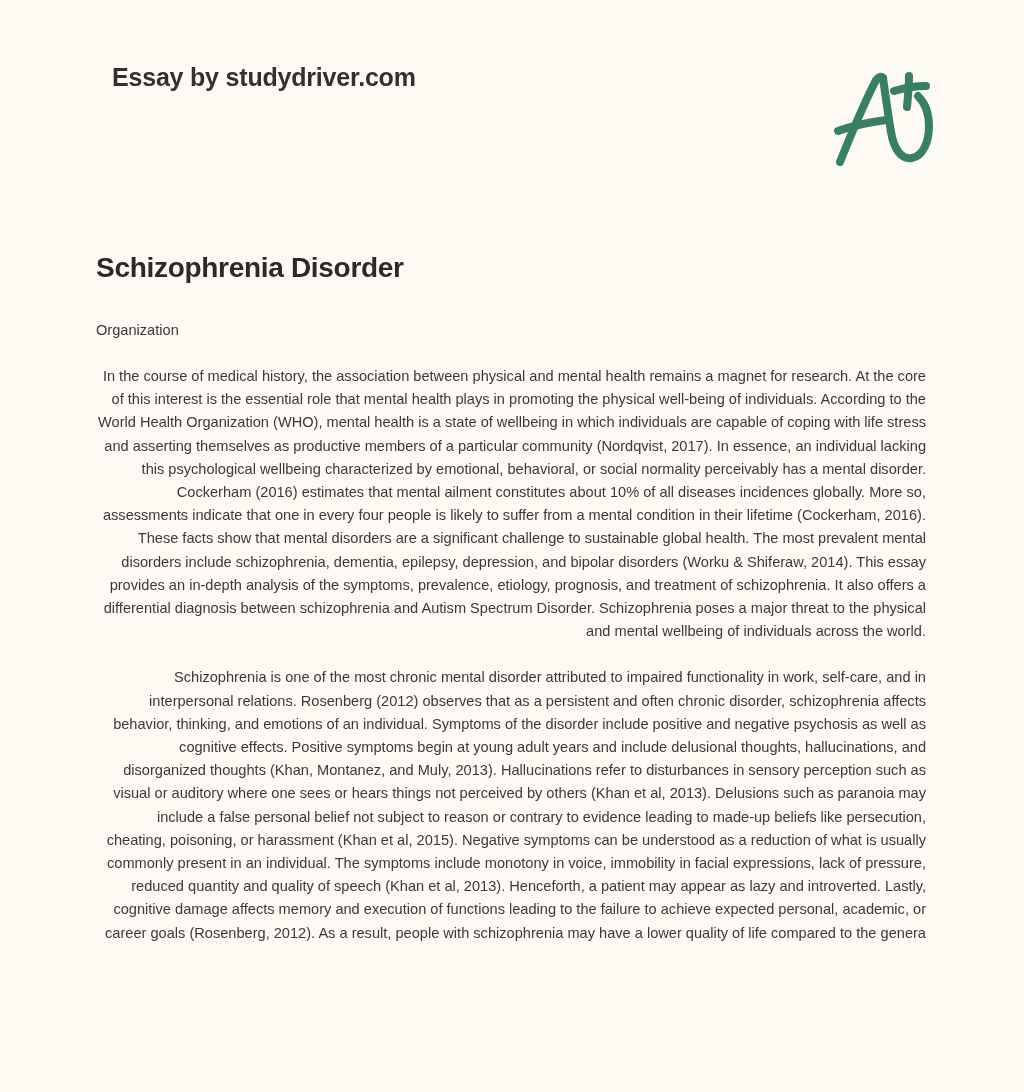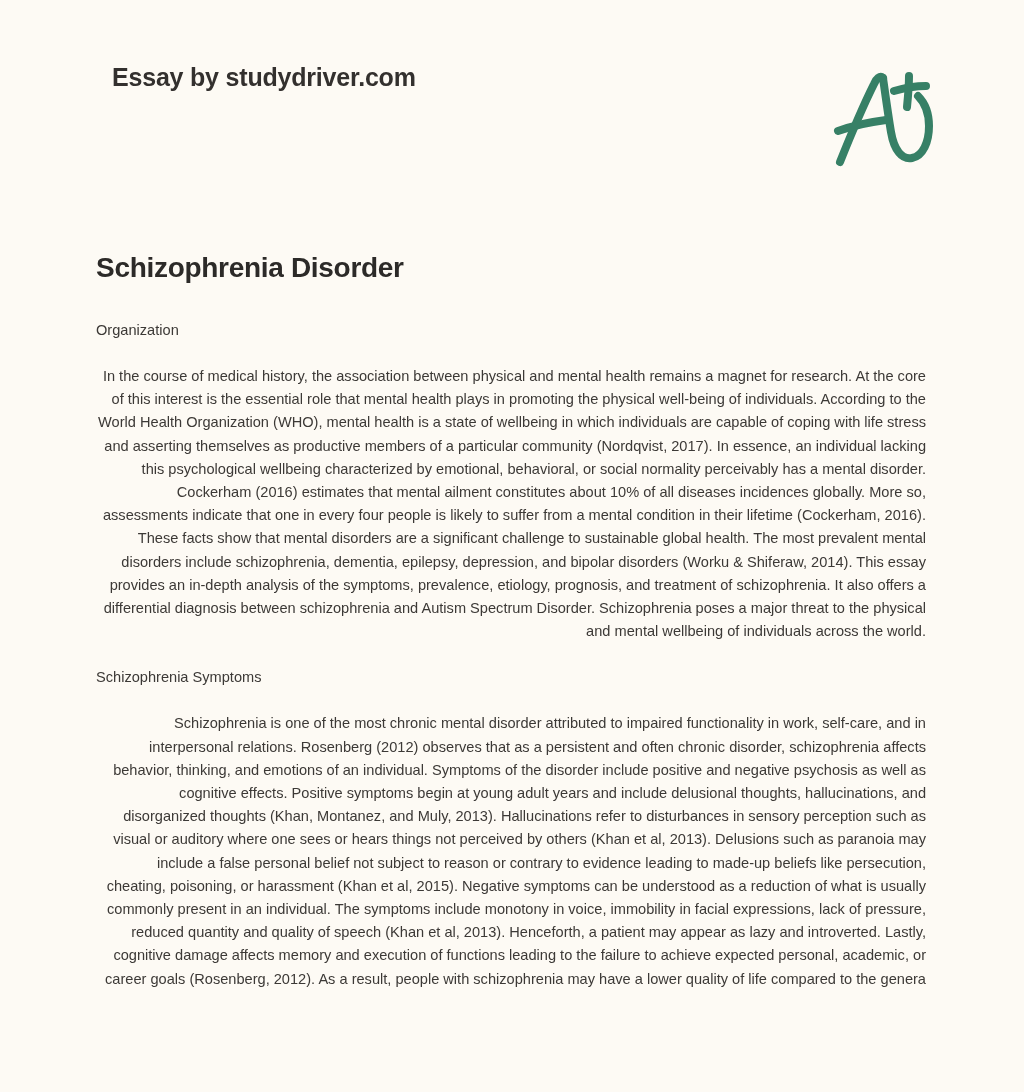--- a/index.html
+++ b/index.html
@@ -144,19 +144,18 @@
   </div>
 
   <div class="doc">
 
     <h1 class="doc-title">Schizophrenia Disorder</h1>
 
     <div class="section-heading">Organization</div>
 
     <p class="paragraph">In the course of medical history, the association between physical and mental health remains a magnet for research. At the core of this interest is the essential role that mental health plays in promoting the physical well-being of individuals. According to the World Health Organization (WHO), mental health is a state of wellbeing in which individuals are capable of coping with life stress and asserting themselves as productive members of a particular community (Nordqvist, 2017). In essence, an individual lacking this psychological wellbeing characterized by emotional, behavioral, or social normality perceivably has a mental disorder. Cockerham (2016) estimates that mental ailment constitutes about 10% of all diseases incidences globally. More so, assessments indicate that one in every four people is likely to suffer from a mental condition in their lifetime (Cockerham, 2016). These facts show that mental disorders are a significant challenge to sustainable global health. The most prevalent mental disorders include schizophrenia, dementia, epilepsy, depression, and bipolar disorders (Worku &amp; Shiferaw, 2014). This essay provides an in-depth analysis of the symptoms, prevalence, etiology, prognosis, and treatment of schizophrenia. It also offers a differential diagnosis between schizophrenia and Autism Spectrum Disorder. Schizophrenia poses a major threat to the physical and mental wellbeing of individuals across the world.</p>
 
-    <div class="section-heading">Schizophrenia Symptoms</div>
 
     <p class="paragraph">Schizophrenia is one of the most chronic mental disorder attributed to impaired functionality in work, self-care, and in interpersonal relations. Rosenberg (2012) observes that as a persistent and often chronic disorder, schizophrenia affects behavior, thinking, and emotions of an individual. Symptoms of the disorder include positive and negative psychosis as well as cognitive effects. Positive symptoms begin at young adult years and include delusional thoughts, hallucinations, and disorganized thoughts (Khan, Montanez, and Muly, 2013). Hallucinations refer to disturbances in sensory perception such as visual or auditory where one sees or hears things not perceived by others (Khan et al, 2013). Delusions such as paranoia may include a false personal belief not subject to reason or contrary to evidence leading to made-up beliefs like persecution, cheating, poisoning, or harassment (Khan et al, 2015). Negative symptoms can be understood as a reduction of what is usually commonly present in an individual. The symptoms include monotony in voice, immobility in facial expressions, lack of pressure, reduced quantity and quality of speech (Khan et al, 2013). Henceforth, a patient may appear as lazy and introverted. Lastly, cognitive damage affects memory and execution of functions leading to the failure to achieve expected personal, academic, or career goals (Rosenberg, 2012). As a result, people with schizophrenia may have a lower quality of life compared to the genera</p>
 
   </div>
 
 </div>
 
 </body></html>

